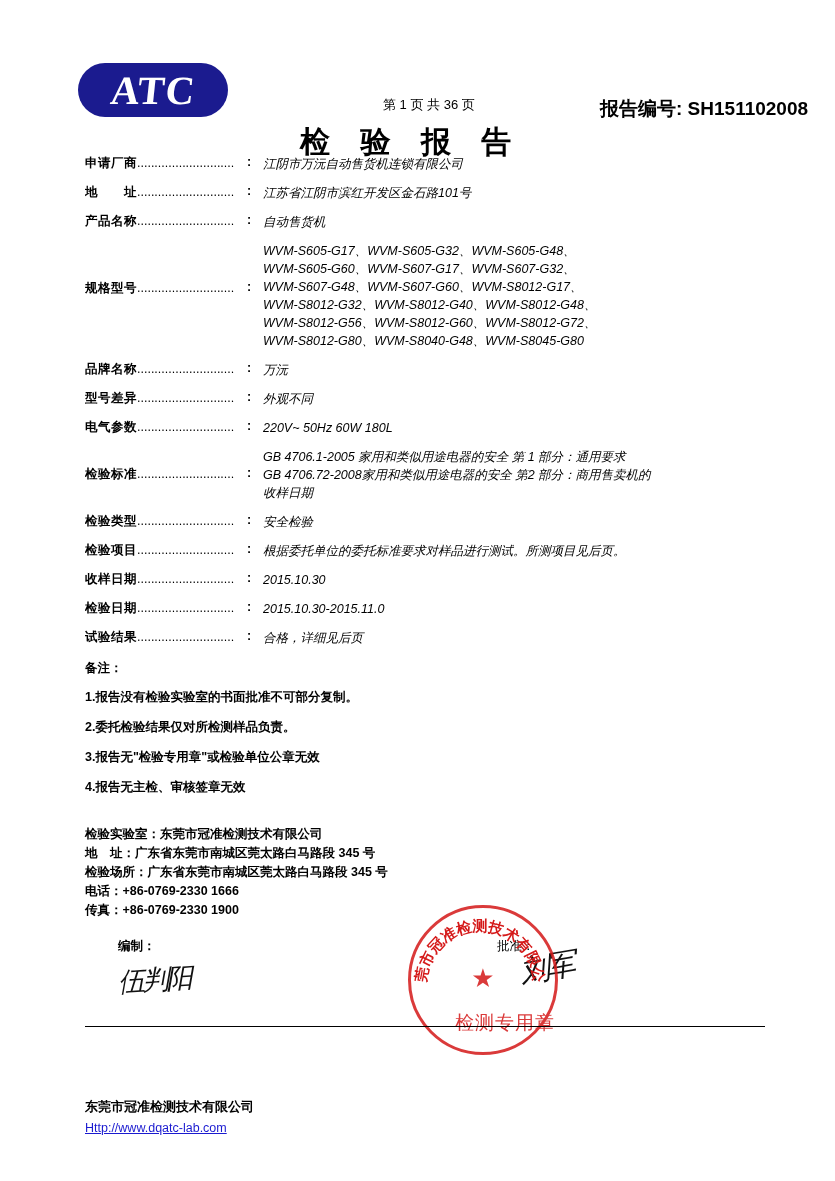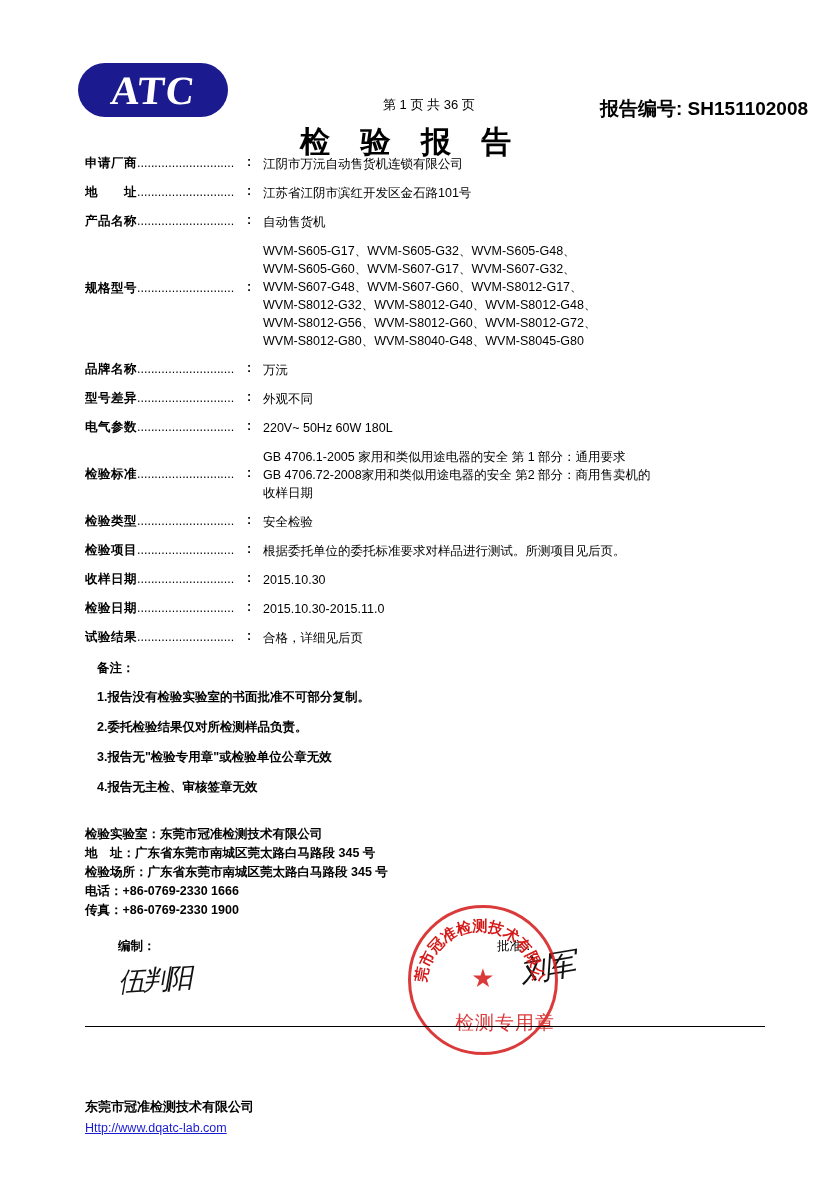--- a/index.html
+++ b/index.html
@@ -98,39 +98,39 @@
     font-weight: bold;
   }
   .f-value {
     flex: 1;
     font-size: 12.5px;
     line-height: 18px;
   }
   .f-value .vline {
     display: block;
     white-space: nowrap;
+    font-style: italic;
   }
   .row-tall .f-label {
     padding-top: 38px;
   }
   .row-tall .f-colon {
     padding-top: 38px;
   }
   .row-mid .f-label, .row-mid .f-colon {
     padding-top: 18px;
   }
   
   .notes {
     position: absolute;
     left: 85px;
     top: 660px;
     width: 680px;
     font-size: 12.5px;
     font-weight: bold;
-    margin-left: 12px;
   }
   .notes .note-title {
     margin-bottom: 12px;
   }
   .notes .note-item {
     margin-bottom: 13px;
   }
   
   .lab-block {
     position: absolute;

